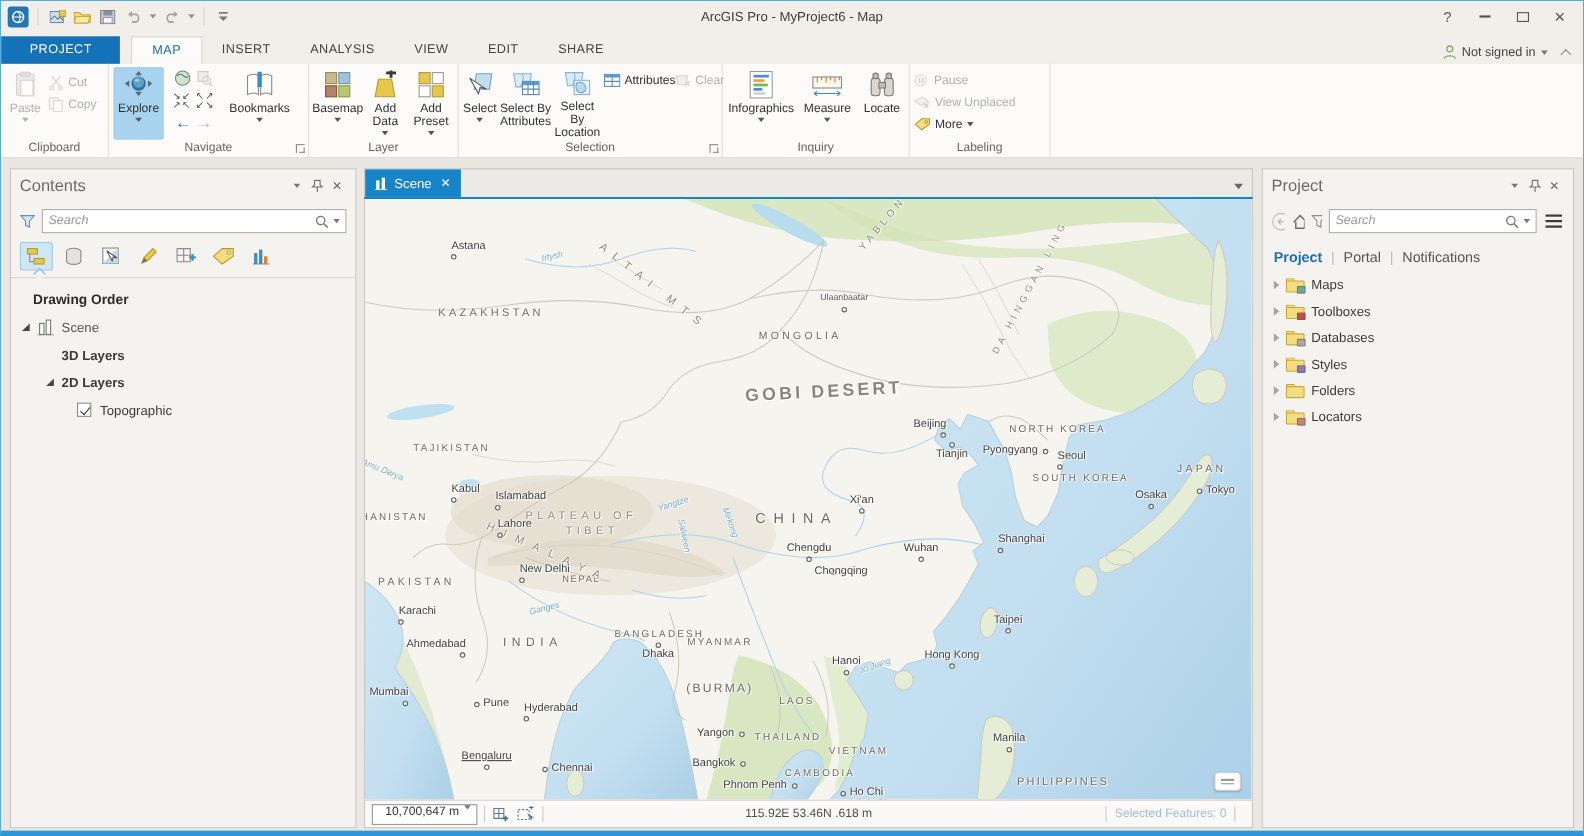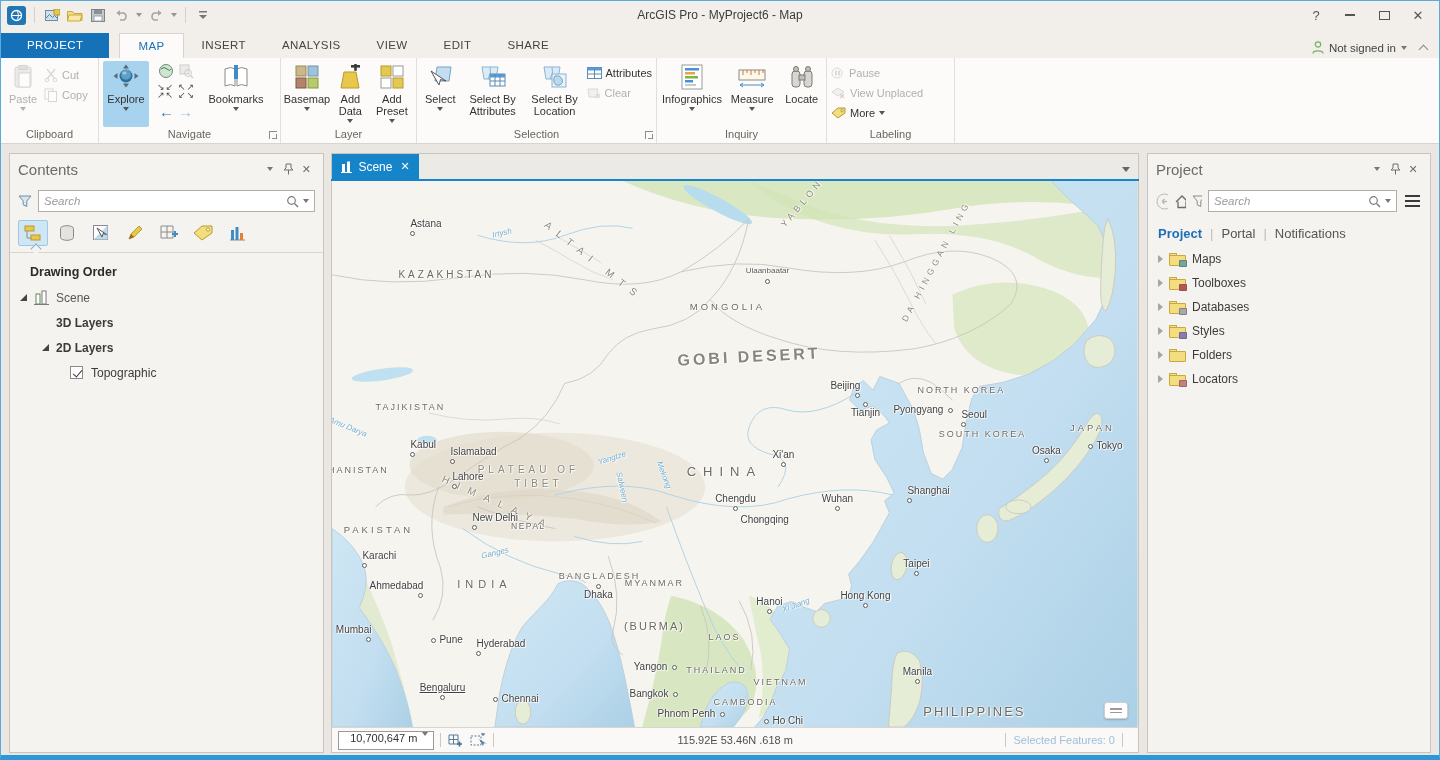--- a/index.html
+++ b/index.html
@@ -363,21 +363,21 @@
           <span class="ic">
             <svg width="26" height="24">
                 <path d="M2,2 L18,2 L16,14 L4,14 Z" fill="#dcecf7" stroke="#8ab4d2"></path>
                 <path d="M10,2 Q12,8 8,14" fill="none" stroke="#8ab4d2"></path>
                 <rect x="10" y="9" width="14" height="13" fill="#eaf3fa" stroke="#8ab4d2"></rect>
                 <path d="M13,11 q5,-1 7,3 q2,4 -2,6 q-5,1 -6,-3 q-1,-4 1,-6" fill="#bcd9ec" stroke="#6fa6c9"></path>
               </svg>
           </span>
           <span>Select By Location</span>
         </div>
-        <div style="display:flex;flex-direction:column;padding-top:2px">
+        <div style="display:flex;flex-direction:row;padding-top:2px">
           <div class="sr">
             <svg width="15" height="12">
                 <rect x="0.5" y="0.5" width="14" height="11" fill="#fff" stroke="#5b8bb0"></rect>
                 <rect x="0.5" y="0.5" width="14" height="3" fill="#5b9bd5"></rect>
                 <line x1="0.5" y1="7" x2="14.5" y2="7" stroke="#5b8bb0"></line>
                 <line x1="7.5" y1="0.5" x2="7.5" y2="11.5" stroke="#5b8bb0"></line>
               </svg>
             <span>Attributes</span>
           </div>
           <div class="sr gray">
@@ -660,39 +660,39 @@
           <g fill="none" stroke="#d6cfc2" stroke-width="0.8" opacity=".9">
             <path d="M210,60 q20,10 40,22 q20,12 40,18"></path>
             <path d="M230,55 q25,14 48,28"></path>
             <path d="M100,235 q40,10 80,6 q30,-3 55,5"></path>
             <path d="M560,60 q20,30 35,60 q12,25 28,45"></path>
             <path d="M575,55 q22,35 38,70"></path>
             <path d="M120,330 q60,-18 130,-8 q50,8 85,25"></path>
           </g>
         </svg>
         <div id="map-labels">
-            <span class="ml country" style="left: 92px; top: 93px; font-size: 10px; letter-spacing: 3px; transform: translate(-50%, -50%); padding-left: 44px;">KAZAKHSTAN</span>
+            <span class="ml country" style="left: 92px; top: 104px; font-size: 10px; letter-spacing: 3px; transform: translate(-50%, -50%); padding-left: 44px;">KAZAKHSTAN</span>
             <span class="ml country" style="left: 395px; top: 125px; font-size: 9.5px; letter-spacing: 3px; transform: translate(-50%, -50%);">MONGOLIA</span>
             <span class="ml country" style="left: 392px; top: 290px; font-size: 13px; letter-spacing: 7px; transform: translate(-50%, -50%);">CHINA</span>
             <span class="ml country" style="left: 78px; top: 226px; font-size: 9px; letter-spacing: 2px; transform: translate(-50%, -50%);">TAJIKISTAN</span>
             <span class="ml country" style="left: 26px; top: 289px; font-size: 9px; letter-spacing: 2px; transform: translate(-50%, -50%);">HANISTAN</span>
             <span class="ml country" style="left: 46px; top: 348px; font-size: 9.5px; letter-spacing: 3px; transform: translate(-50%, -50%);">PAKISTAN</span>
             <span class="ml country" style="left: 152px; top: 403px; font-size: 11px; letter-spacing: 5px; transform: translate(-50%, -50%);">INDIA</span>
             <span class="ml country" style="left: 196px; top: 345px; font-size: 8.5px; letter-spacing: 1.5px; transform: translate(-50%, -50%);">NEPAL</span>
             <span class="ml country" style="left: 267px; top: 395px; font-size: 9px; letter-spacing: 2px; transform: translate(-50%, -50%);">BANGLADESH</span>
             <span class="ml country" style="left: 322px; top: 402px; font-size: 9px; letter-spacing: 2px; transform: translate(-50%, -50%);">MYANMAR</span>
             <span class="ml country" style="left: 322px; top: 414px; font-size: 11px; letter-spacing: 2px; transform: translate(-50%, -50%); margin-top: 31px;">(BURMA)</span>
             <span class="ml country" style="left: 392px; top: 456px; font-size: 9px; letter-spacing: 2px; transform: translate(-50%, -50%);">LAOS</span>
             <span class="ml country" style="left: 384px; top: 489px; font-size: 9px; letter-spacing: 2px; transform: translate(-50%, -50%);">THAILAND</span>
             <span class="ml country" style="left: 448px; top: 501px; font-size: 9px; letter-spacing: 2px; transform: translate(-50%, -50%);">VIETNAM</span>
             <span class="ml country" style="left: 413px; top: 521px; font-size: 9px; letter-spacing: 2px; transform: translate(-50%, -50%);">CAMBODIA</span>
             <span class="ml country" style="left: 629px; top: 209px; font-size: 9px; letter-spacing: 2px; transform: translate(-50%, -50%);">NORTH KOREA</span>
             <span class="ml country" style="left: 650px; top: 253px; font-size: 9px; letter-spacing: 2px; transform: translate(-50%, -50%);">SOUTH KOREA</span>
             <span class="ml country" style="left: 760px; top: 246px; font-size: 9.5px; letter-spacing: 3px; transform: translate(-50%, -50%);">JAPAN</span>
-            <span class="ml country" style="left: 634px; top: 530px; font-size: 13px; letter-spacing: 2px; transform: translate(-50%, -50%); padding-left: 16px;">PHILIPPINES</span>
+            <span class="ml country" style="left: 634px; top: 530px; font-size: 10px; letter-spacing: 2px; transform: translate(-50%, -50%);">PHILIPPINES</span>
             <span class="ml desert" style="left: 417px; top: 176px; font-size: 16px; letter-spacing: 3px; transform: translate(-50%, -50%) rotate(-3deg);">GOBI DESERT</span>
             <span class="ml phys" style="left: 262px; top: 80px; font-size: 10px; letter-spacing: 8px; transform: translate(-50%, -50%) rotate(38deg);">ALTAI MTS</span>
             <span class="ml phys" style="left: 604px; top: 80px; font-size: 8.5px; letter-spacing: 4px; transform: translate(-50%, -50%) rotate(-62deg);">DA HINGGAN LING</span>
             <span class="ml phys" style="left: 470px; top: 22px; font-size: 9px; letter-spacing: 4px; transform: translate(-50%, -50%) rotate(-50deg);">YABLON</span>
             <span class="ml phys" style="left: 196px; top: 288px; font-size: 10px; letter-spacing: 4px; transform: translate(-50%, -50%) rotate(0deg);">PLATEAU OF</span>
             <span class="ml phys" style="left: 206px; top: 302px; font-size: 10px; letter-spacing: 4px; transform: translate(-50%, -50%) rotate(0deg);">TIBET</span>
             <span class="ml phys" style="left: 166px; top: 322px; font-size: 10px; letter-spacing: 9px; transform: translate(-50%, -50%) rotate(24deg);">HIMALAYA</span>
             <span class="ml water" style="left: 170px; top: 52px; transform: translate(-50%, -50%) rotate(-12deg);">Irtysh</span>
             <span class="ml water" style="left: 280px; top: 277px; transform: translate(-50%, -50%) rotate(-18deg);">Yangtze</span>
             <span class="ml water" style="left: 332px; top: 294px; transform: translate(-50%, -50%) rotate(70deg);">Mekong</span>

